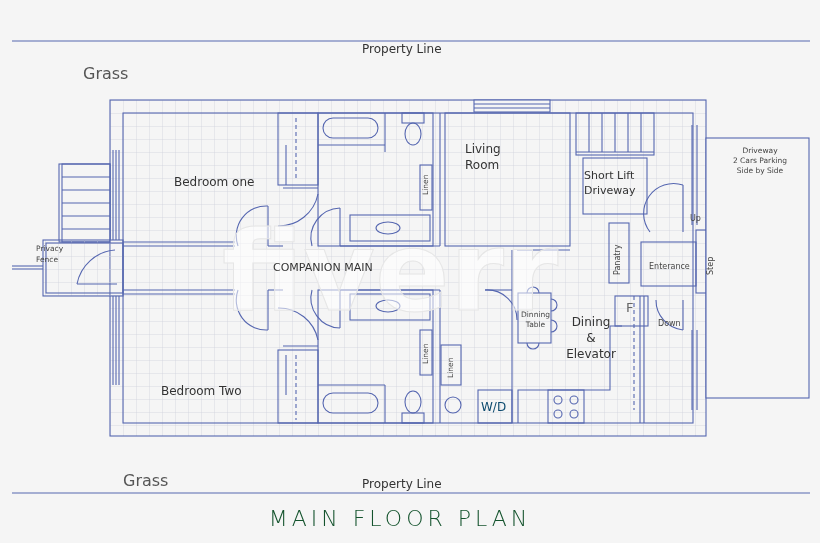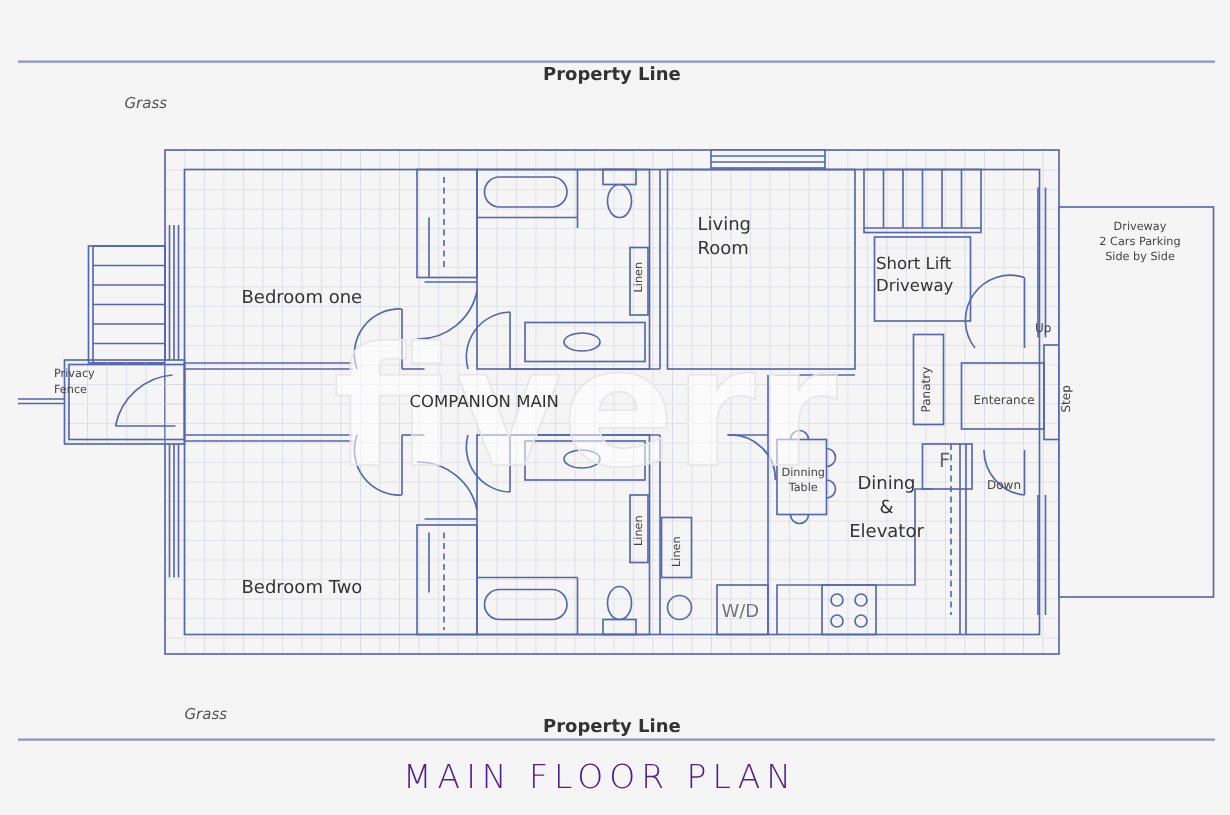--- a/index.html
+++ b/index.html
@@ -5,24 +5,24 @@
   html, body { margin: 0; padding: 0; }
   body {
     width: 820px; height: 543px; background: #f5f5f5;
     position: relative; overflow: hidden;
     font-family: "DejaVu Sans", sans-serif;
   }
   .lbl { position: absolute; color: #333; white-space: nowrap; }
   .plan { position: absolute; left: 0; top: 0; }
   .title {
     position: absolute; left: 0; width: 800px; top: 506px; text-align: center;
-    font-size: 22px; letter-spacing: 4px; color: #4c1d95; font-weight: 300;
+    font-size: 22px; letter-spacing: 4px; color: #14532d; font-weight: 300;
   }
-  .prop { font-size: 12px; font-weight: bold; }
-  .grass { font-size: 10px; color: #555; font-style: italic; }
+  .prop { font-size: 12px; }
+  .grass { font-size: 16px; color: #555; }
   .room { font-size: 12px; }
   .small { font-size: 8px; color: #444; }
   .tiny { font-size: 7.5px; color: #444; }
   .vert { transform-origin: left top; transform: rotate(-90deg); }
   .center { text-align: center; }
 </style>
 </head>
 <body>
 
 <svg class="plan" width="820" height="543" viewBox="0 0 820 543">
@@ -184,21 +184,21 @@
   <div>Privacy</div>
   <div>Fence</div>
 </div>
 
 <div class="lbl tiny center" style="left:718px;top:146px;width:84px;line-height:10px;">
   <div>Driveway</div>
   <div>2 Cars Parking</div>
   <div>Side by Side</div>
 </div>
 
-<div class="lbl room" style="left:161px;top:175px;margin-top:16px;">Bedroom one</div>
+<div class="lbl room" style="left:174px;top:175px;">Bedroom one</div>
 <div class="lbl room" style="left:161px;top:343px;margin-top:41px;">Bedroom Two</div>
 <div class="lbl room" style="left:273px;top:261px;font-size:11px;">COMPANION MAIN</div>
 
 <div class="lbl room" style="left:465px;top:141px;line-height:16px;">
   <div>Living</div>
   <div>Room</div>
 </div>
 
 <div class="lbl room center" style="left:584px;top:168px;width:38px;font-size:11px;line-height:15px;">
   <div>Short Lift</div>
@@ -214,19 +214,19 @@
 <div class="lbl tiny center" style="left:518px;top:310px;width:35px;line-height:10px;">
   <div>Dinning</div>
   <div>Table</div>
 </div>
 
 <div class="lbl small" style="left:649px;top:262px;">Enterance</div>
 <div class="lbl small" style="left:658px;top:214px;padding-left:32px;">Up</div>
 <div class="lbl small" style="left:658px;top:299px;margin-top:20px;">Down</div>
 <div class="lbl small vert" style="left:613px;top:275px;">Panatry</div>
 <div class="lbl small vert" style="left:706px;top:275px;">Step</div>
-<div class="lbl room" style="left:481px;top:400px;font-size:12px;color:#737373;">W/D</div>
+<div class="lbl room" style="left:481px;top:400px;font-size:12px;color:#0c4a6e;">W/D</div>
 <div class="lbl room" style="left:626px;top:300px;font-size:13px;color:#666;">F</div>
 <div class="lbl tiny vert" style="left:421px;top:195px;">Linen</div>
 <div class="lbl tiny vert" style="left:421px;top:364px;">Linen</div>
 <div class="lbl tiny vert" style="left:446px;top:378px;">Linen</div>
 
 <div class="title">MAIN FLOOR PLAN</div>
 
 </body></html>

